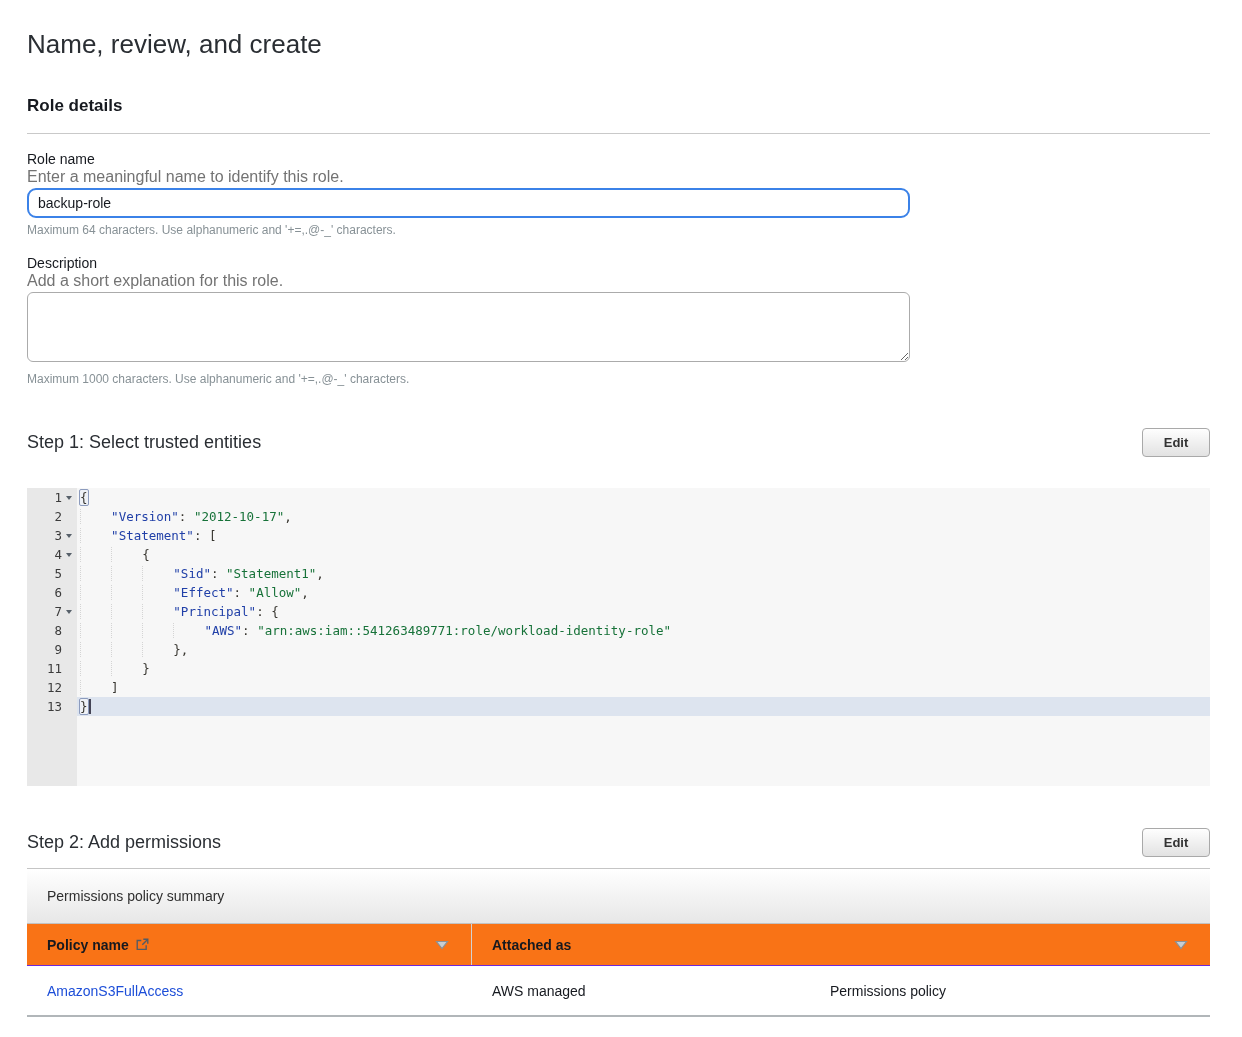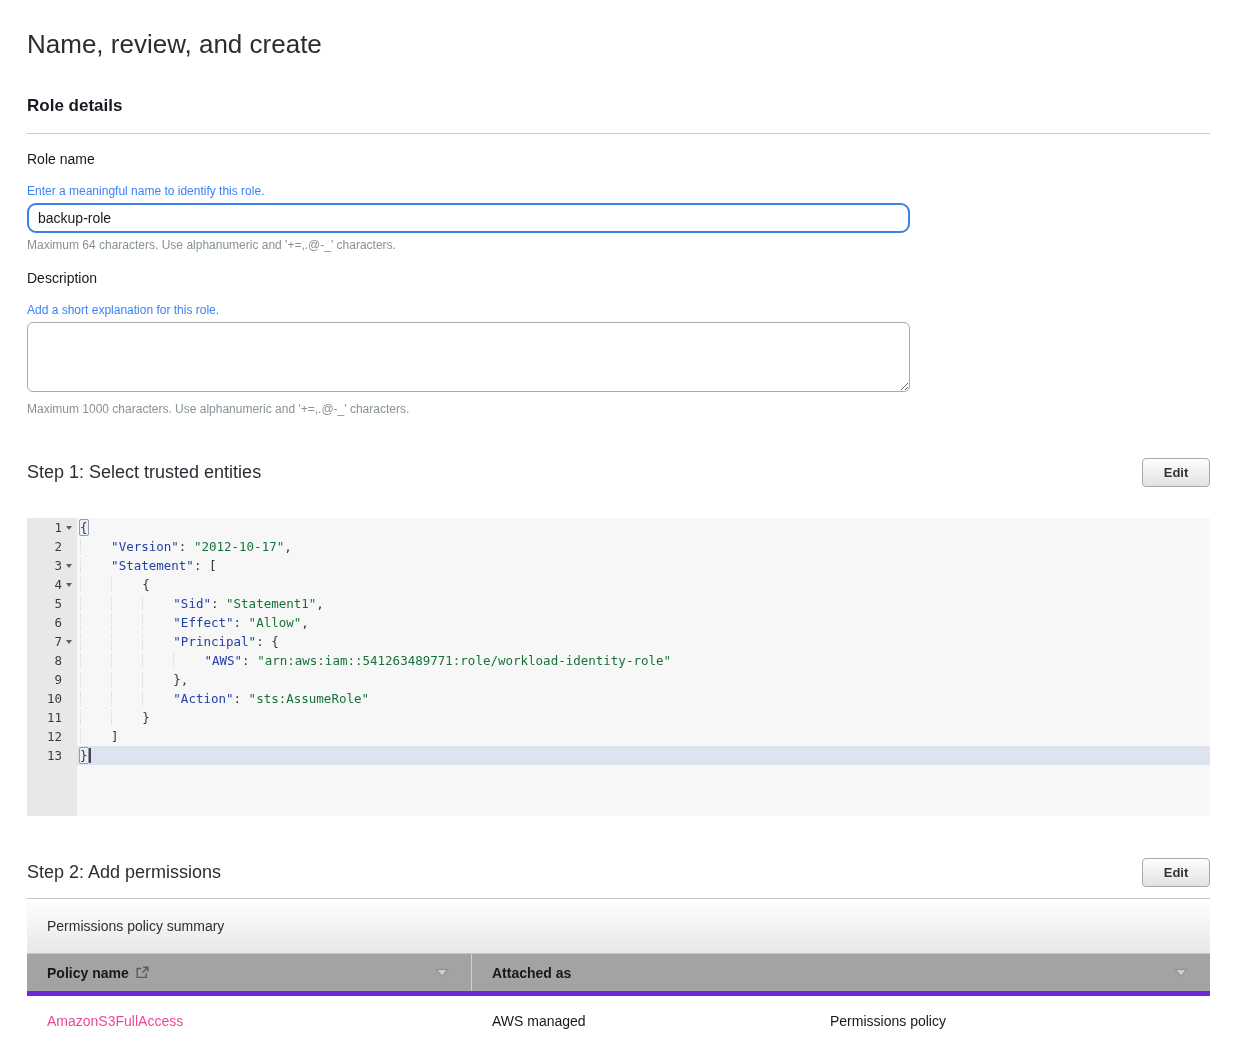--- a/index.html
+++ b/index.html
@@ -6,21 +6,21 @@
   html, body { background: #ffffff; width: 1242px; }
   body { font-family: "Liberation Sans", sans-serif; color: #16191f; }
   .container { margin: 0 32px 0 27px; padding-bottom: 18px; }
 
   .page-title { margin-top: 28px; font-size: 26px; line-height: 32px; font-weight: 400; color: #2a2e33; }
 
   .section-heading { margin-top: 36px; font-size: 17px; line-height: 20px; font-weight: 700; color: #16191f; }
   .rule { margin-top: 17px; border: none; border-top: 1px solid #c9c9c9; height: 0; }
 
   .field-label { margin-top: 16px; font-size: 14px; line-height: 18px; color: #16191f; }
-  .field-help { margin-top: 16px; font-size: 12px; line-height: 15px; color: #3b82f6; }
+  .field-help { margin-top: 1px; font-size: 16px; line-height: 15px; color: #737373; }
   .field-constraint { margin-top: 5px; font-size: 12px; line-height: 15px; color: #879196; }
 
   .text-input {
     display: block; margin-top: 4px; width: 883px; height: 30px;
     border: 2px solid #3b82e8; border-radius: 9px; background: #fff;
     font-family: "Liberation Sans", sans-serif; font-size: 14px; color: #16191f;
     padding: 0 9px; outline: none;
   }
   .desc-label { }
   .text-area {
@@ -60,35 +60,35 @@
   .ed-cursor { display: inline-block; width: 0; border-left: 2px solid #445; height: 15px; vertical-align: -3px; margin-left: 1px; }
 
   
   .perm-panel { margin-top: 11px; }
   .panel-header {
     height: 56px; display: flex; align-items: center; padding-left: 20px;
     background: linear-gradient(#ffffff, #e7e7e7);
     border-top: 1px solid #c5c5c5; border-bottom: 1px solid #c2c2c2;
     font-size: 14px; color: #2f2f2f;
   }
-  .tbl-header { display: flex; height: 42px; background: #a3a3a3; border-bottom: 5px solid #6d28d9; }
+  .tbl-header { display: flex; height: 42px; background: #f97316; border-bottom: 1px solid #6d28d9; }
   .tbl-hcell { display: flex; align-items: center; padding: 0 12px 0 20px; }
   .tbl-hcell .spacer { flex: 1; }
   .tbl-hcell.c1 { width: 445px; border-right: 1px solid #d2d2d2; }
   .tbl-hcell.c2 { width: 338px; border-right: 1px solid #d2d2d2; }
   .tbl-hcell.c3 { flex: 1; }
   .hdr-label { font-size: 14px; font-weight: 700; color: #16191f; }
   .ext-icon { margin-left: 7px; display: inline-flex; }
   .filter-tri { margin-right: 10px; display: inline-flex; cursor: pointer; }
   .tbl-row { display: flex; height: 51px; background: #fff; border-bottom: 2px solid #b1b6b9; }
   .tbl-cell { display: flex; align-items: center; padding: 0 12px 0 20px; font-size: 14px; color: #16191f; }
   .tbl-cell.c1 { width: 445px; }
   .tbl-cell.c2 { width: 338px; }
   .tbl-cell.c3 { flex: 1; }
-  .policy-link { color: #ec4899; text-decoration: none; cursor: pointer; }
+  .policy-link { color: #1d4ed8; text-decoration: none; cursor: pointer; }
 </style>
 </head>
 <body>
 
 <div class="container">
 
   <h1 class="page-title">Name, review, and create</h1>
 
   <h2 class="section-heading">Role details</h2>
   <hr class="rule">
@@ -166,27 +166,20 @@
             <span class="ed-fold"></span>
           </div>
           <div class="ed-code"><span class="tok-ind">    </span><span class="tok-ind">    </span><span class="tok-ind">    </span><span class="tok-ind">    </span><span class="tok-key">"AWS"</span><span class="tok-p">: </span><span class="tok-str">"arn:aws:iam::541263489771:role/workload-identity-role"</span></div>
         </div>
         <div class="ed-line">
           <div class="ed-gutter">
             <span class="ed-num">9</span>
             <span class="ed-fold"></span>
           </div>
           <div class="ed-code"><span class="tok-ind">    </span><span class="tok-ind">    </span><span class="tok-ind">    </span><span class="tok-p">},</span></div>
-        </div>
-        <div class="ed-line">
-          <div class="ed-gutter">
-            <span class="ed-num">10</span>
-            <span class="ed-fold"></span>
-          </div>
-          <div class="ed-code"><span class="tok-ind">    </span><span class="tok-ind">    </span><span class="tok-ind">    </span><span class="tok-key">"Action"</span><span class="tok-p">: </span><span class="tok-str">"sts:AssumeRole"</span></div>
         </div>
         <div class="ed-line">
           <div class="ed-gutter">
             <span class="ed-num">11</span>
             <span class="ed-fold"></span>
           </div>
           <div class="ed-code"><span class="tok-ind">    </span><span class="tok-ind">    </span><span class="tok-p">}</span></div>
         </div>
         <div class="ed-line">
           <div class="ed-gutter">

